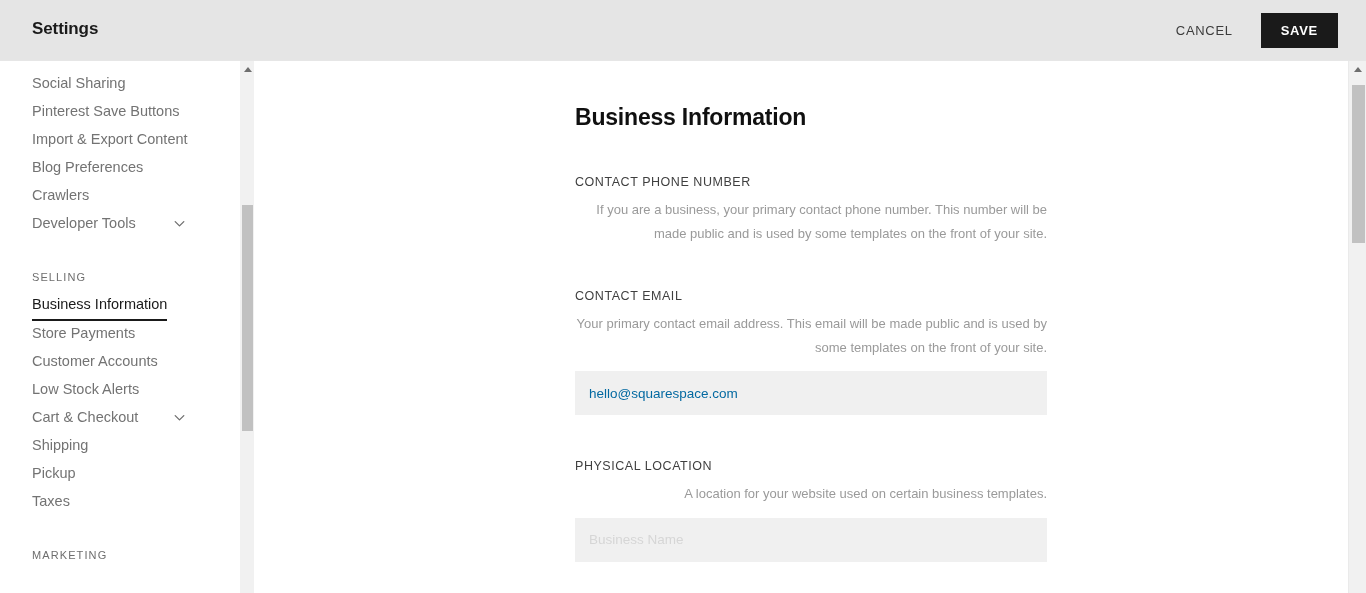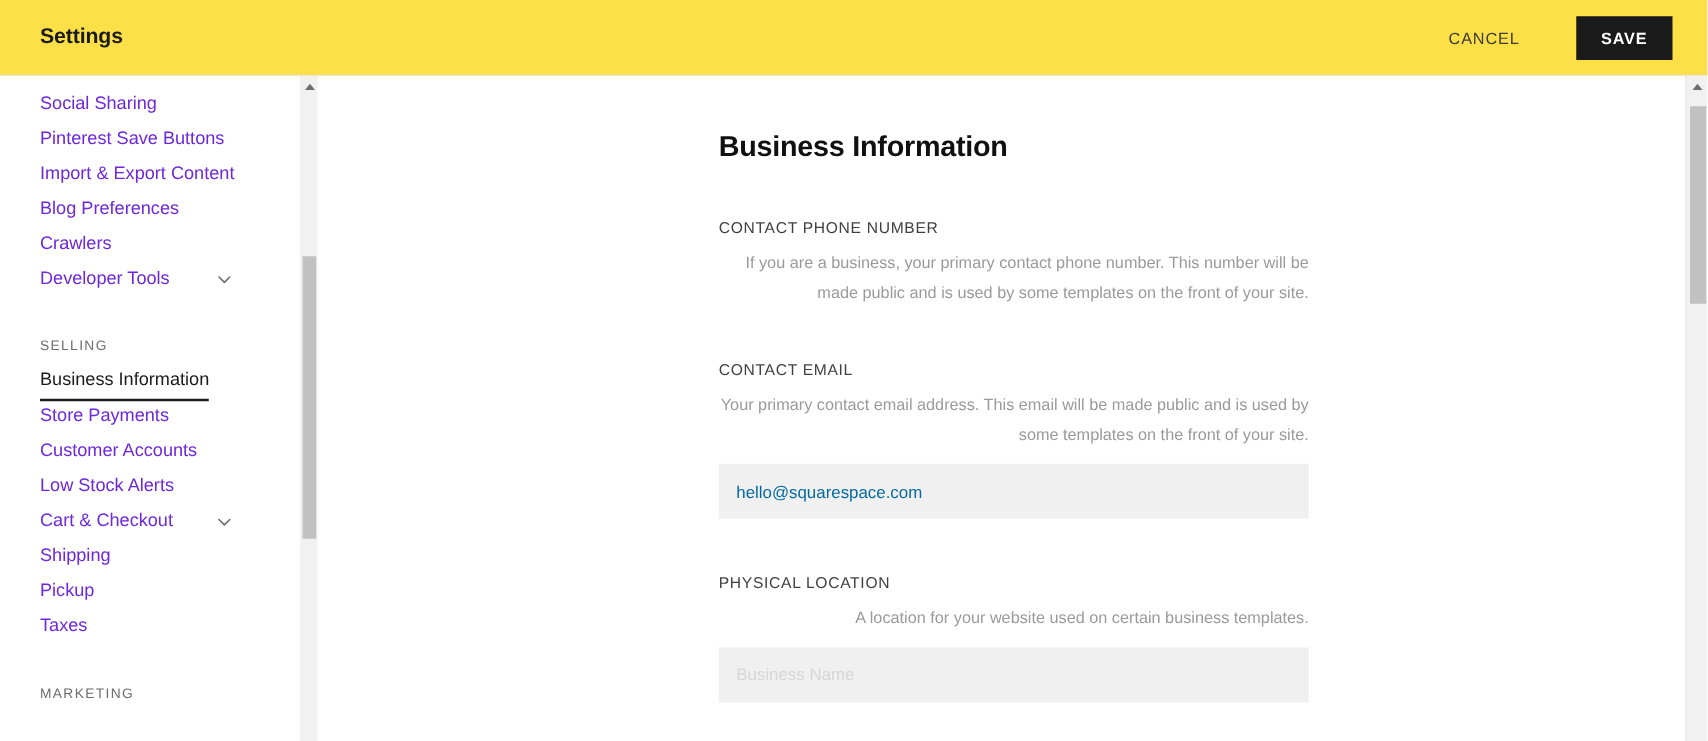--- a/index.html
+++ b/index.html
@@ -10,21 +10,21 @@
     font-family: "Liberation Sans", sans-serif;
     -webkit-font-smoothing: antialiased;
   }
 
   #app { position: relative; width: 1366px; height: 593px; }
 
   
   #header {
     position: absolute; top: 0; left: 0;
     width: 1366px; height: 61px;
-    background: #fde047;
+    background: #e5e5e5;
     border-bottom: 1px solid #e6e6e6;
   }
   #page-title {
     position: absolute; left: 32px; top: 19px;
     font-size: 17px; font-weight: bold; color: #1a1a1a;
     letter-spacing: -0.1px;
   }
   #header-actions {
     position: absolute; right: 28px; top: 13px;
     display: flex; align-items: center; gap: 0px;
@@ -35,21 +35,21 @@
     font-size: 13px; letter-spacing: 0.7px;
     color: #3c3c3c; cursor: pointer;
     padding: 10px 16px;
   }
   #save-button {
     background: #1a1a1a; border: none;
     font-family: "Liberation Sans", sans-serif;
     font-size: 13px; font-weight: bold; letter-spacing: 0.7px;
     color: #ffffff; cursor: pointer;
     padding: 10px 20px; height: 35px;
-    margin-left: 29px;
+    margin-left: 12px;
   }
 
   
   #sidebar {
     position: absolute; left: 0; top: 61px;
     width: 240px; height: 532px;
     background: #ffffff;
     overflow: hidden;
   }
   #sidebar-inner {
@@ -58,21 +58,21 @@
   }
   .nav-item {
     position: relative;
     display: flex; align-items: center; justify-content: space-between;
     padding: 0 24px 0 32px;
     height: 28px;
     cursor: pointer;
   }
   .nav-label {
     font-size: 14.5px;
-    color: #6d28d9;
+    color: #737373;
     line-height: 28px;
     white-space: nowrap;
   }
   .nav-item.active .nav-label {
     color: #1a1a1a;
     border-bottom: 2px solid #1a1a1a;
     padding-bottom: 1px;
   }
   .chevron-down-icon {
     width: 13px; height: 13px;

